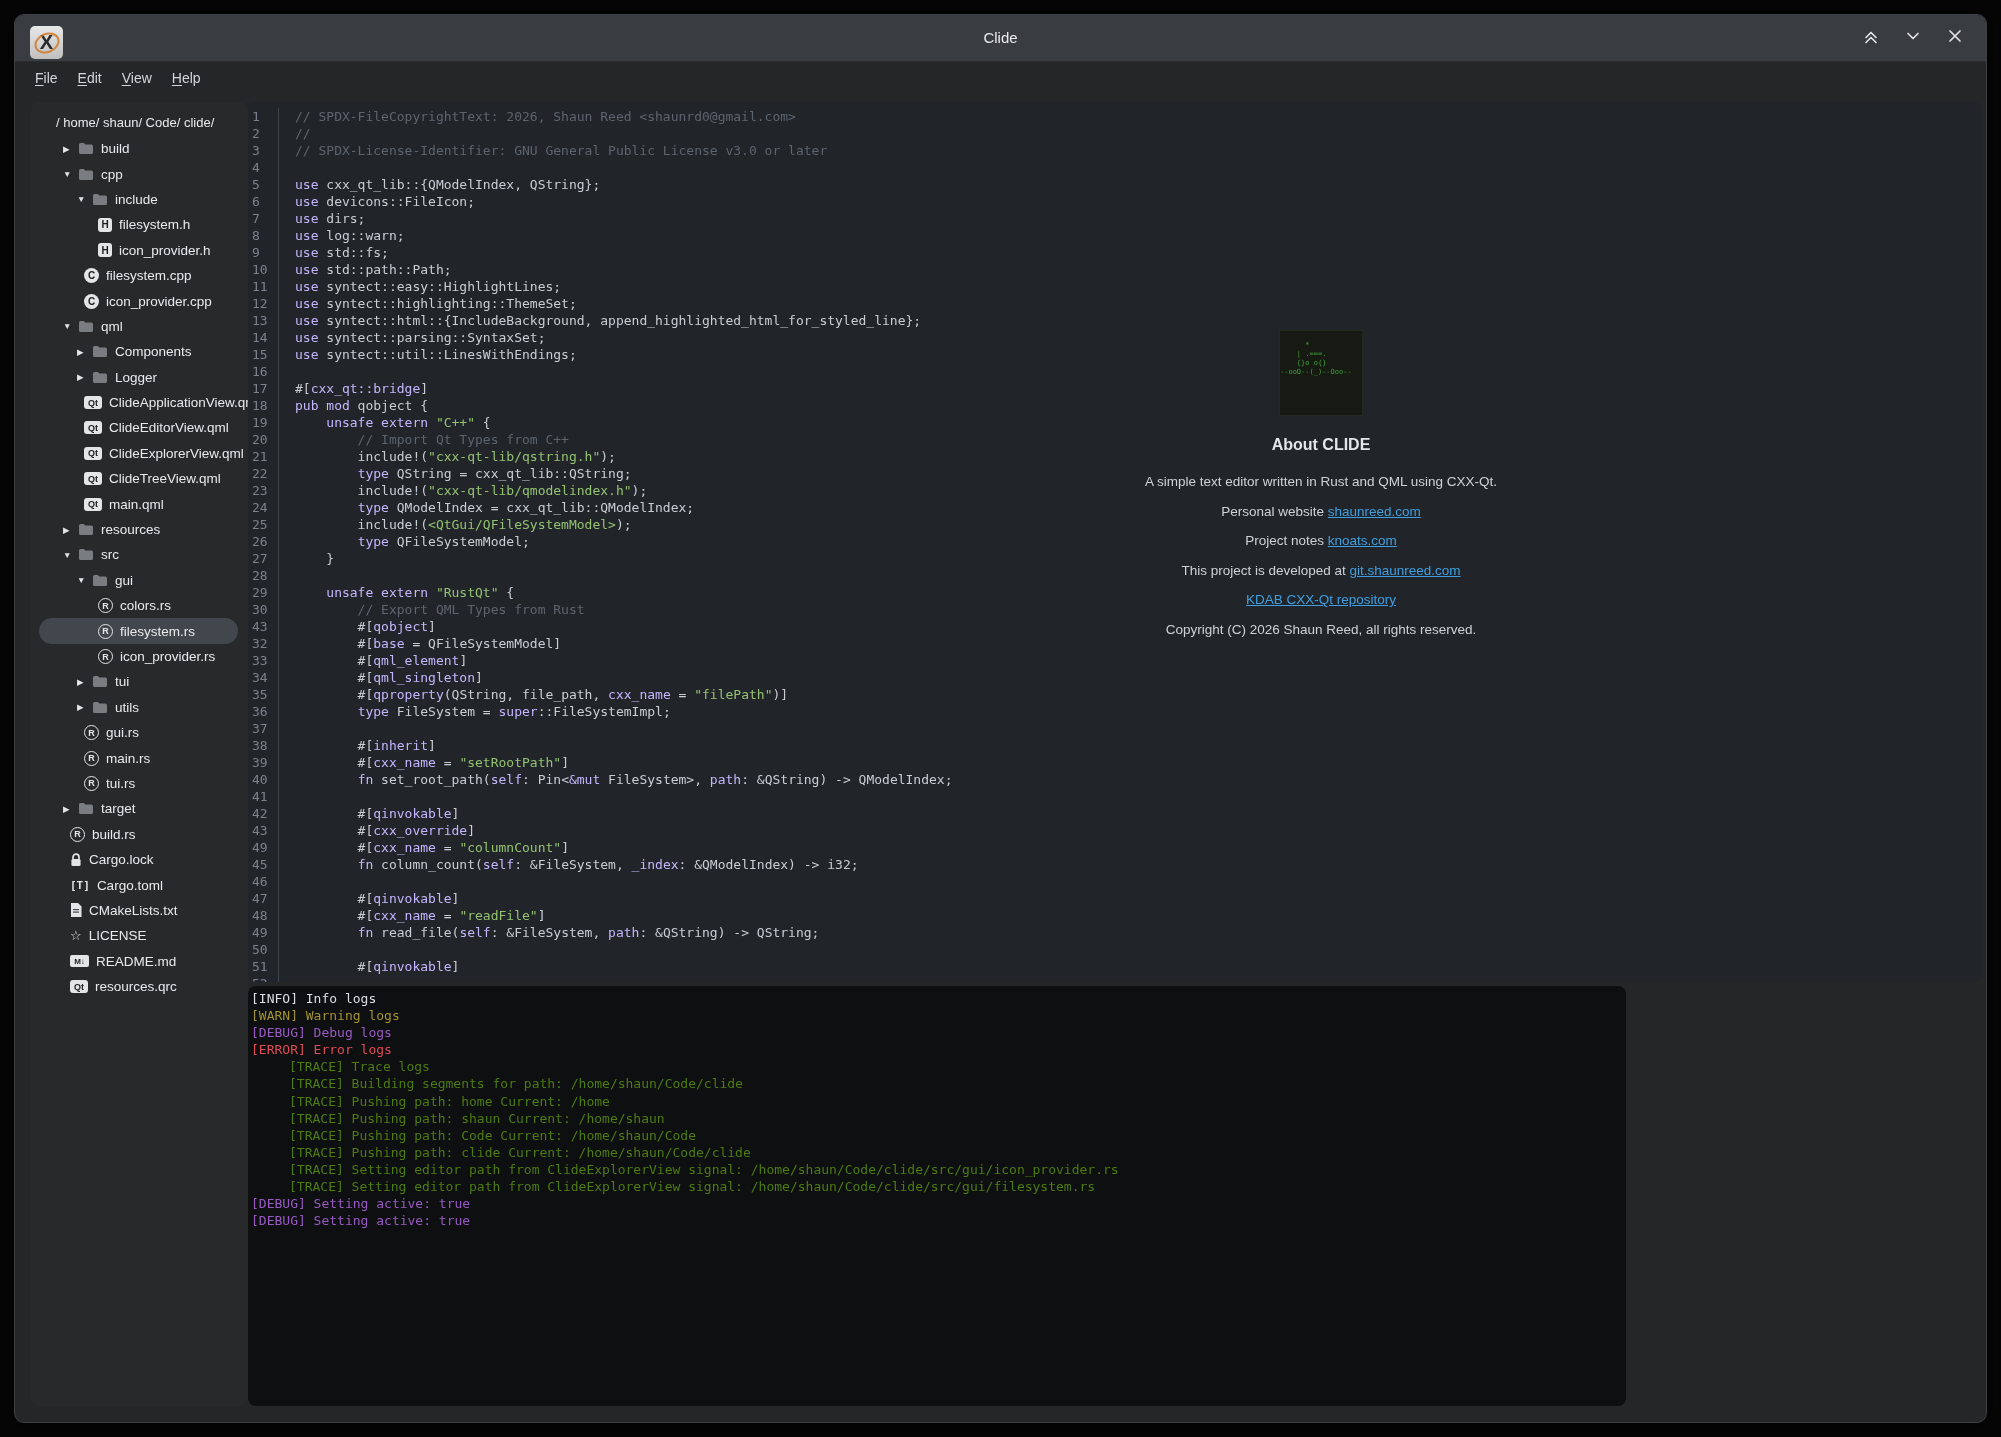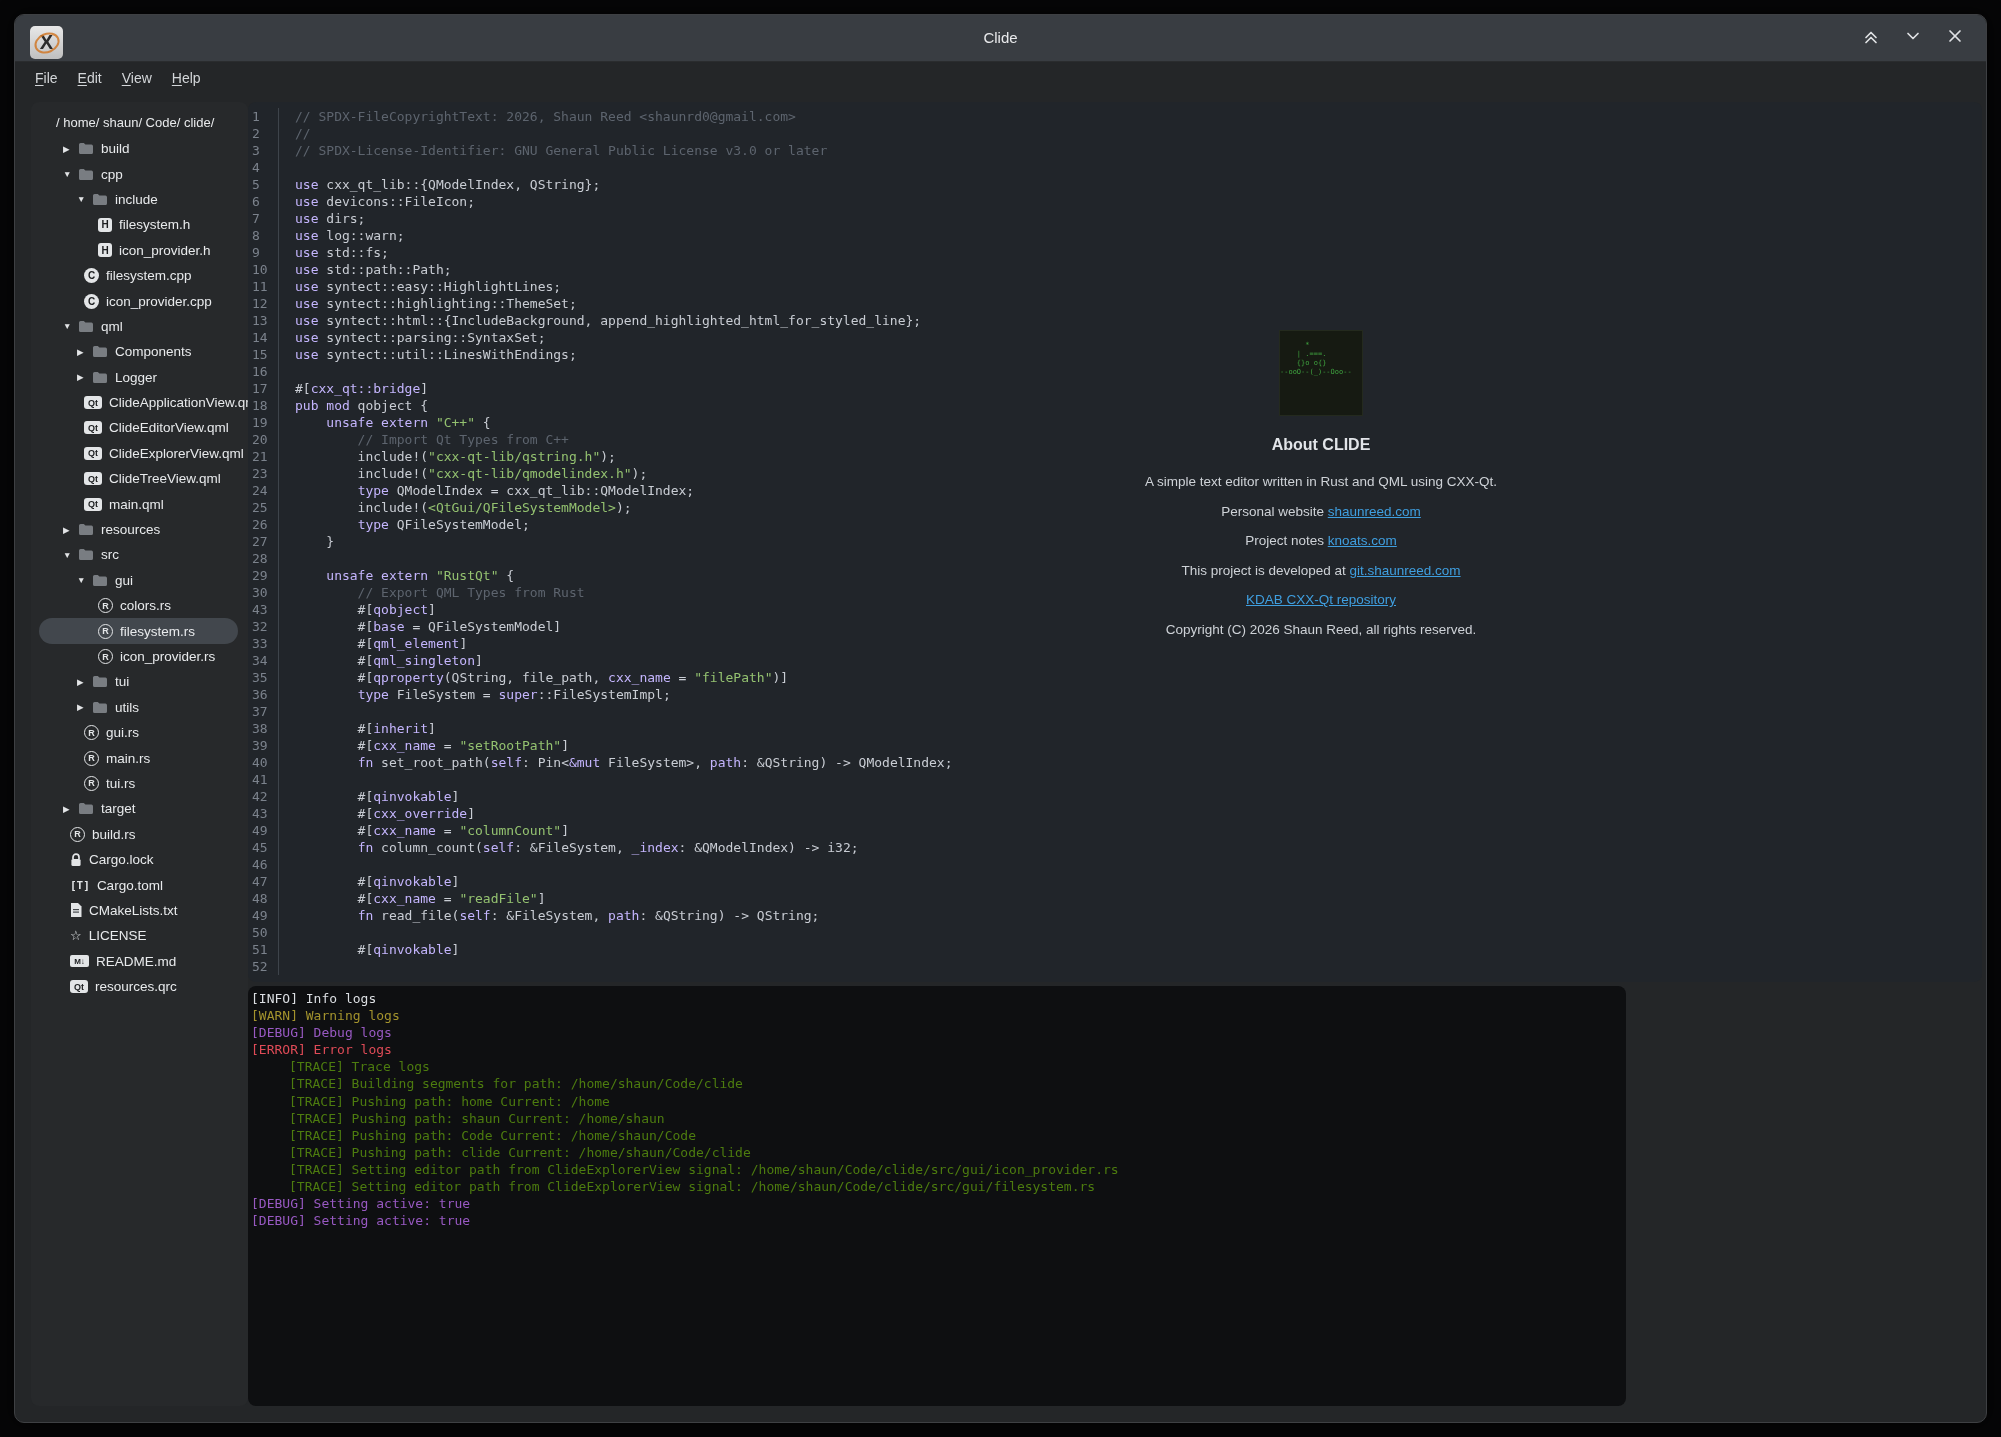--- a/index.html
+++ b/index.html
@@ -400,20 +400,21 @@
           <div class="code-line"><span class="ln">12</span><span class="lc"><span class="tk-k">use</span><span class="tk-p"> syntect::highlighting::ThemeSet;</span></span></div>
           <div class="code-line"><span class="ln">13</span><span class="lc"><span class="tk-k">use</span><span class="tk-p"> syntect::html::{IncludeBackground, append_highlighted_html_for_styled_line};</span></span></div>
           <div class="code-line"><span class="ln">14</span><span class="lc"><span class="tk-k">use</span><span class="tk-p"> syntect::parsing::SyntaxSet;</span></span></div>
           <div class="code-line"><span class="ln">15</span><span class="lc"><span class="tk-k">use</span><span class="tk-p"> syntect::util::LinesWithEndings;</span></span></div>
           <div class="code-line"><span class="ln">16</span><span class="lc"></span></div>
           <div class="code-line"><span class="ln">17</span><span class="lc"><span class="tk-p">#[</span><span class="tk-k">cxx_qt::bridge</span><span class="tk-p">]</span></span></div>
           <div class="code-line"><span class="ln">18</span><span class="lc"><span class="tk-k">pub mod</span><span class="tk-p"> qobject {</span></span></div>
           <div class="code-line"><span class="ln">19</span><span class="lc"><span class="tk-p">    </span><span class="tk-k">unsafe extern</span><span class="tk-p"> </span><span class="tk-s">"C++"</span><span class="tk-p"> {</span></span></div>
           <div class="code-line"><span class="ln">20</span><span class="lc"><span class="tk-c">        // Import Qt Types from C++</span></span></div>
           <div class="code-line"><span class="ln">21</span><span class="lc"><span class="tk-p">        include!(</span><span class="tk-s">"cxx-qt-lib/qstring.h"</span><span class="tk-p">);</span></span></div>
+          <div class="code-line"><span class="ln">22</span><span class="lc"><span class="tk-p">        </span><span class="tk-k">type</span><span class="tk-p"> QString = cxx_qt_lib::QString;</span></span></div>
           <div class="code-line"><span class="ln">23</span><span class="lc"><span class="tk-p">        include!(</span><span class="tk-s">"cxx-qt-lib/qmodelindex.h"</span><span class="tk-p">);</span></span></div>
           <div class="code-line"><span class="ln">24</span><span class="lc"><span class="tk-p">        </span><span class="tk-k">type</span><span class="tk-p"> QModelIndex = cxx_qt_lib::QModelIndex;</span></span></div>
           <div class="code-line"><span class="ln">25</span><span class="lc"><span class="tk-p">        include!(</span><span class="tk-s">&lt;QtGui/QFileSystemModel&gt;</span><span class="tk-p">);</span></span></div>
           <div class="code-line"><span class="ln">26</span><span class="lc"><span class="tk-p">        </span><span class="tk-k">type</span><span class="tk-p"> QFileSystemModel;</span></span></div>
           <div class="code-line"><span class="ln">27</span><span class="lc"><span class="tk-p">    }</span></span></div>
           <div class="code-line"><span class="ln">28</span><span class="lc"></span></div>
           <div class="code-line"><span class="ln">29</span><span class="lc"><span class="tk-p">    </span><span class="tk-k">unsafe extern</span><span class="tk-p"> </span><span class="tk-s">"RustQt"</span><span class="tk-p"> {</span></span></div>
           <div class="code-line"><span class="ln">30</span><span class="lc"><span class="tk-c">        // Export QML Types from Rust</span></span></div>
           <div class="code-line"><span class="ln">43</span><span class="lc"><span class="tk-p">        #[</span><span class="tk-k">qobject</span><span class="tk-p">]</span></span></div>
           <div class="code-line"><span class="ln">32</span><span class="lc"><span class="tk-p">        #[</span><span class="tk-k">base</span><span class="tk-p"> = QFileSystemModel]</span></span></div>

